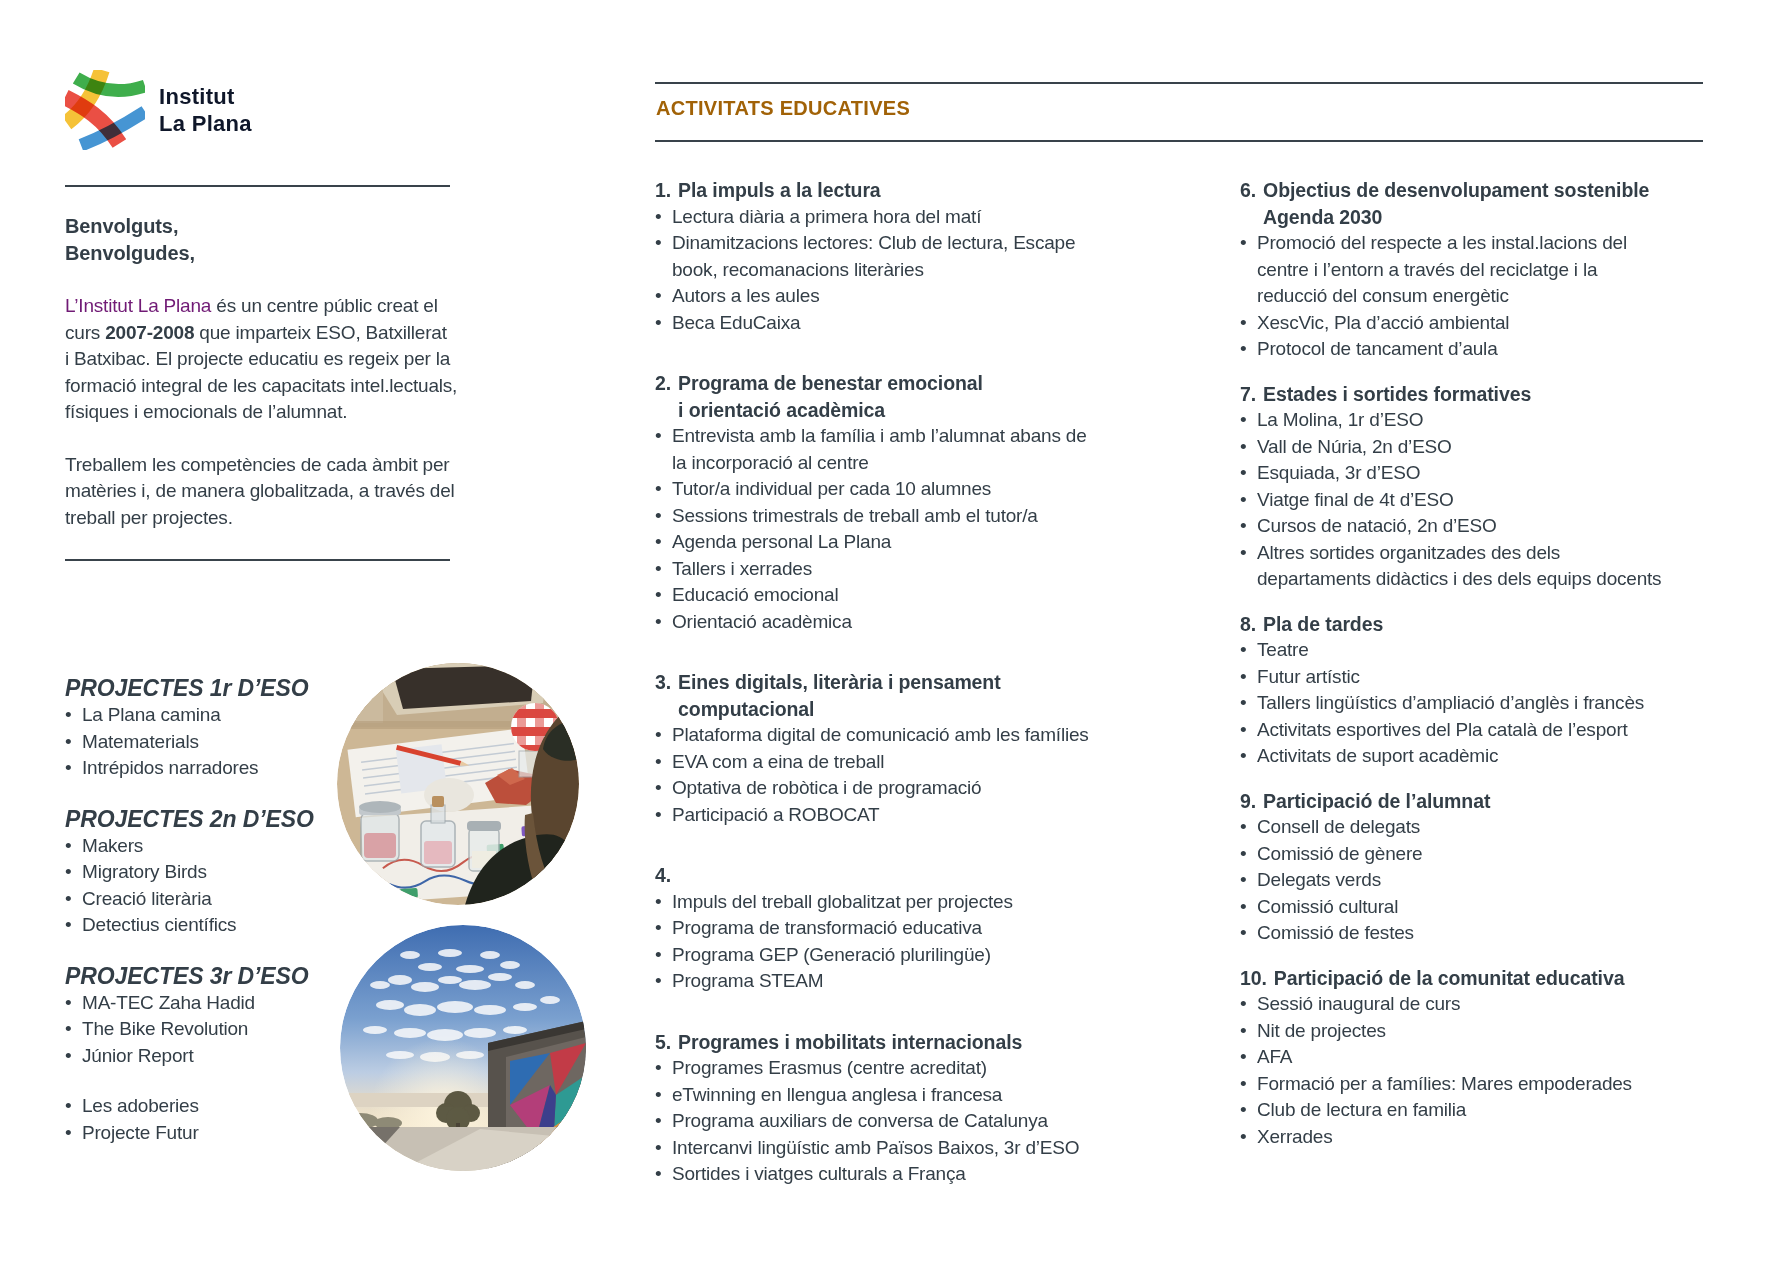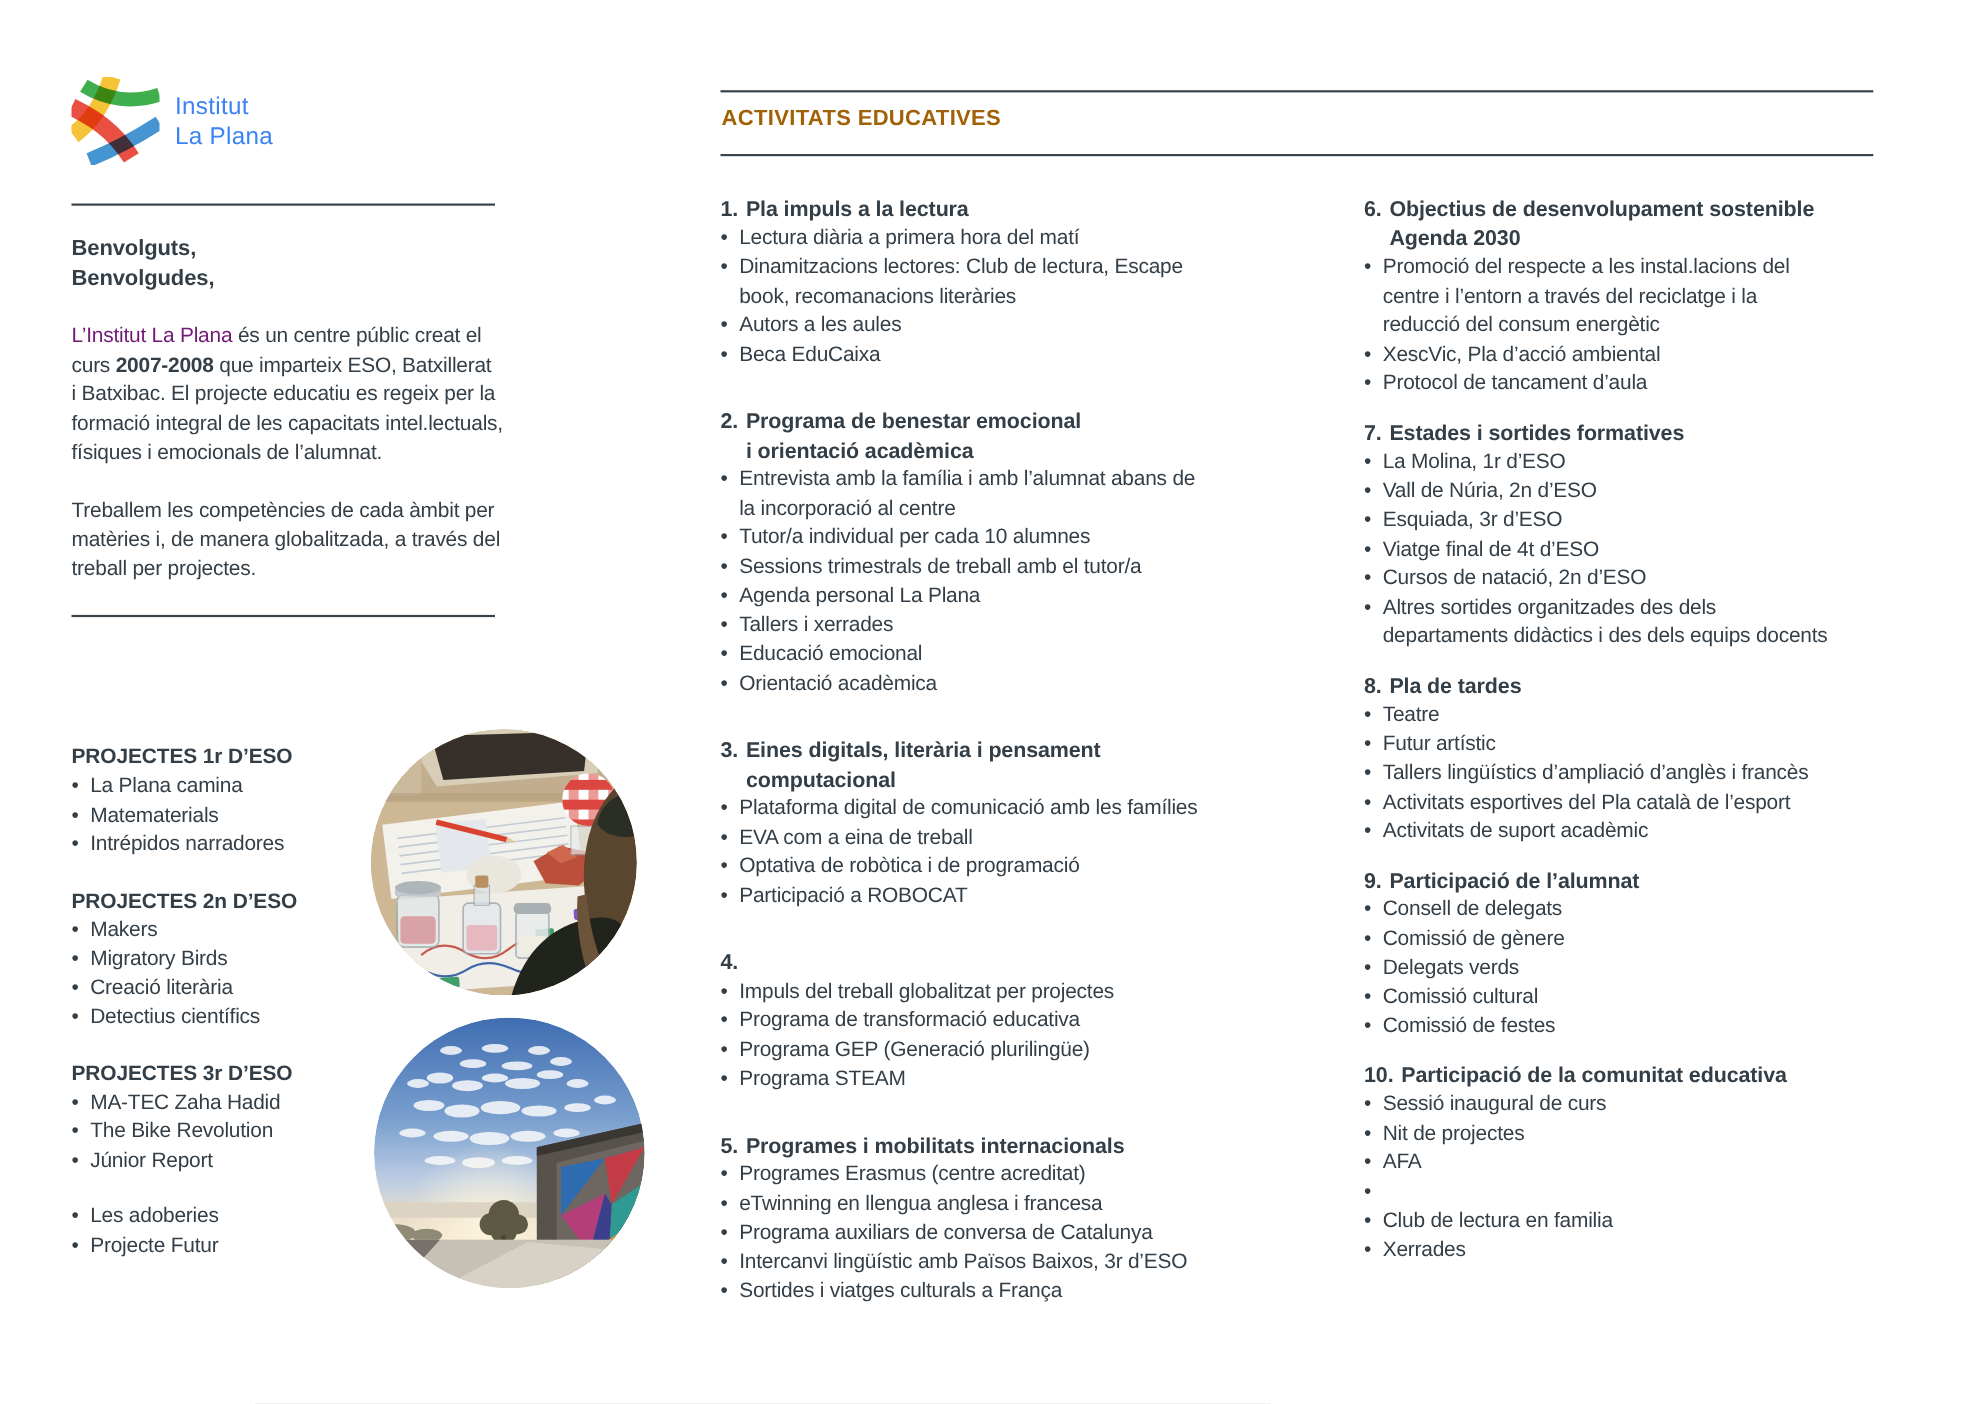--- a/index.html
+++ b/index.html
@@ -3,31 +3,31 @@
 <meta charset="utf-8">
 <style>
   html,body{margin:0;padding:0;background:#e9e9e9;}
   .page{position:relative;width:1790px;height:1276px;background:#ffffff;overflow:hidden;
         font-family:"Liberation Sans",sans-serif;color:#333E47;}
 
   
   .leftcol{position:absolute;left:65px;top:70px;width:420px;}
   .logo-row{display:flex;align-items:center;gap:14px;height:80px;}
   .logo-mark{width:80px;height:80px;flex:0 0 auto;}
-  .brand{font-size:22px;font-weight:normal;line-height:27px;color:#3b82f6;letter-spacing:.3px;white-space:pre-line;}
+  .brand{font-size:22px;font-weight:bold;line-height:27px;color:#0f172a;letter-spacing:.3px;white-space:pre-line;}
   .lrule{border:none;border-top:2px solid #39434B;margin:35px 0 0 0;width:385px;}
   .lrule.second{margin-top:28px;}
   .greeting{margin-top:26px;font-weight:bold;font-size:20px;line-height:27px;white-space:pre-line;letter-spacing:-.1px;}
   .para{margin:26px 0 0 0;font-size:19px;line-height:26.5px;white-space:pre-line;letter-spacing:-.2px;}
   .green{color:#701a75;font-weight:normal;}
   .b{font-weight:bold;}
   #projects-root{margin-top:114px;}
   .pgroup{margin-top:24px;}
   .pgroup:first-child{margin-top:0;}
-  .phead{font-weight:bold;font-size:19px;line-height:27px;letter-spacing:-.1px;}
+  .phead{font-weight:bold;font-size:23px;line-height:27px;letter-spacing:-.1px;font-style:italic;}
   .bl{display:flex;font-size:19px;line-height:26.5px;letter-spacing:-.2px;}
   .dot{flex:0 0 auto;width:17px;}
   .bt{white-space:pre-line;}
 
   
   .photo{position:absolute;border-radius:50%;overflow:hidden;}
   #photo1{left:337px;top:663px;width:242px;height:242px;}
   #photo2{left:340px;top:925px;width:246px;height:246px;}
   .photo svg{display:block;width:100%;height:100%;}
 
@@ -552,20 +552,21 @@
         <div class="bl">
           <span class="dot">•</span>
           <span class="bt">Nit de projectes</span>
         </div>
         <div class="bl">
           <span class="dot">•</span>
           <span class="bt">AFA</span>
         </div>
         <div class="bl">
           <span class="dot">•</span>
+          <span class="bt">Formació per a famílies: Mares empoderades</span>
         </div>
         <div class="bl">
           <span class="dot">•</span>
           <span class="bt">Club de lectura en familia</span>
         </div>
         <div class="bl">
           <span class="dot">•</span>
           <span class="bt">Xerrades</span>
         </div>
       </section>

